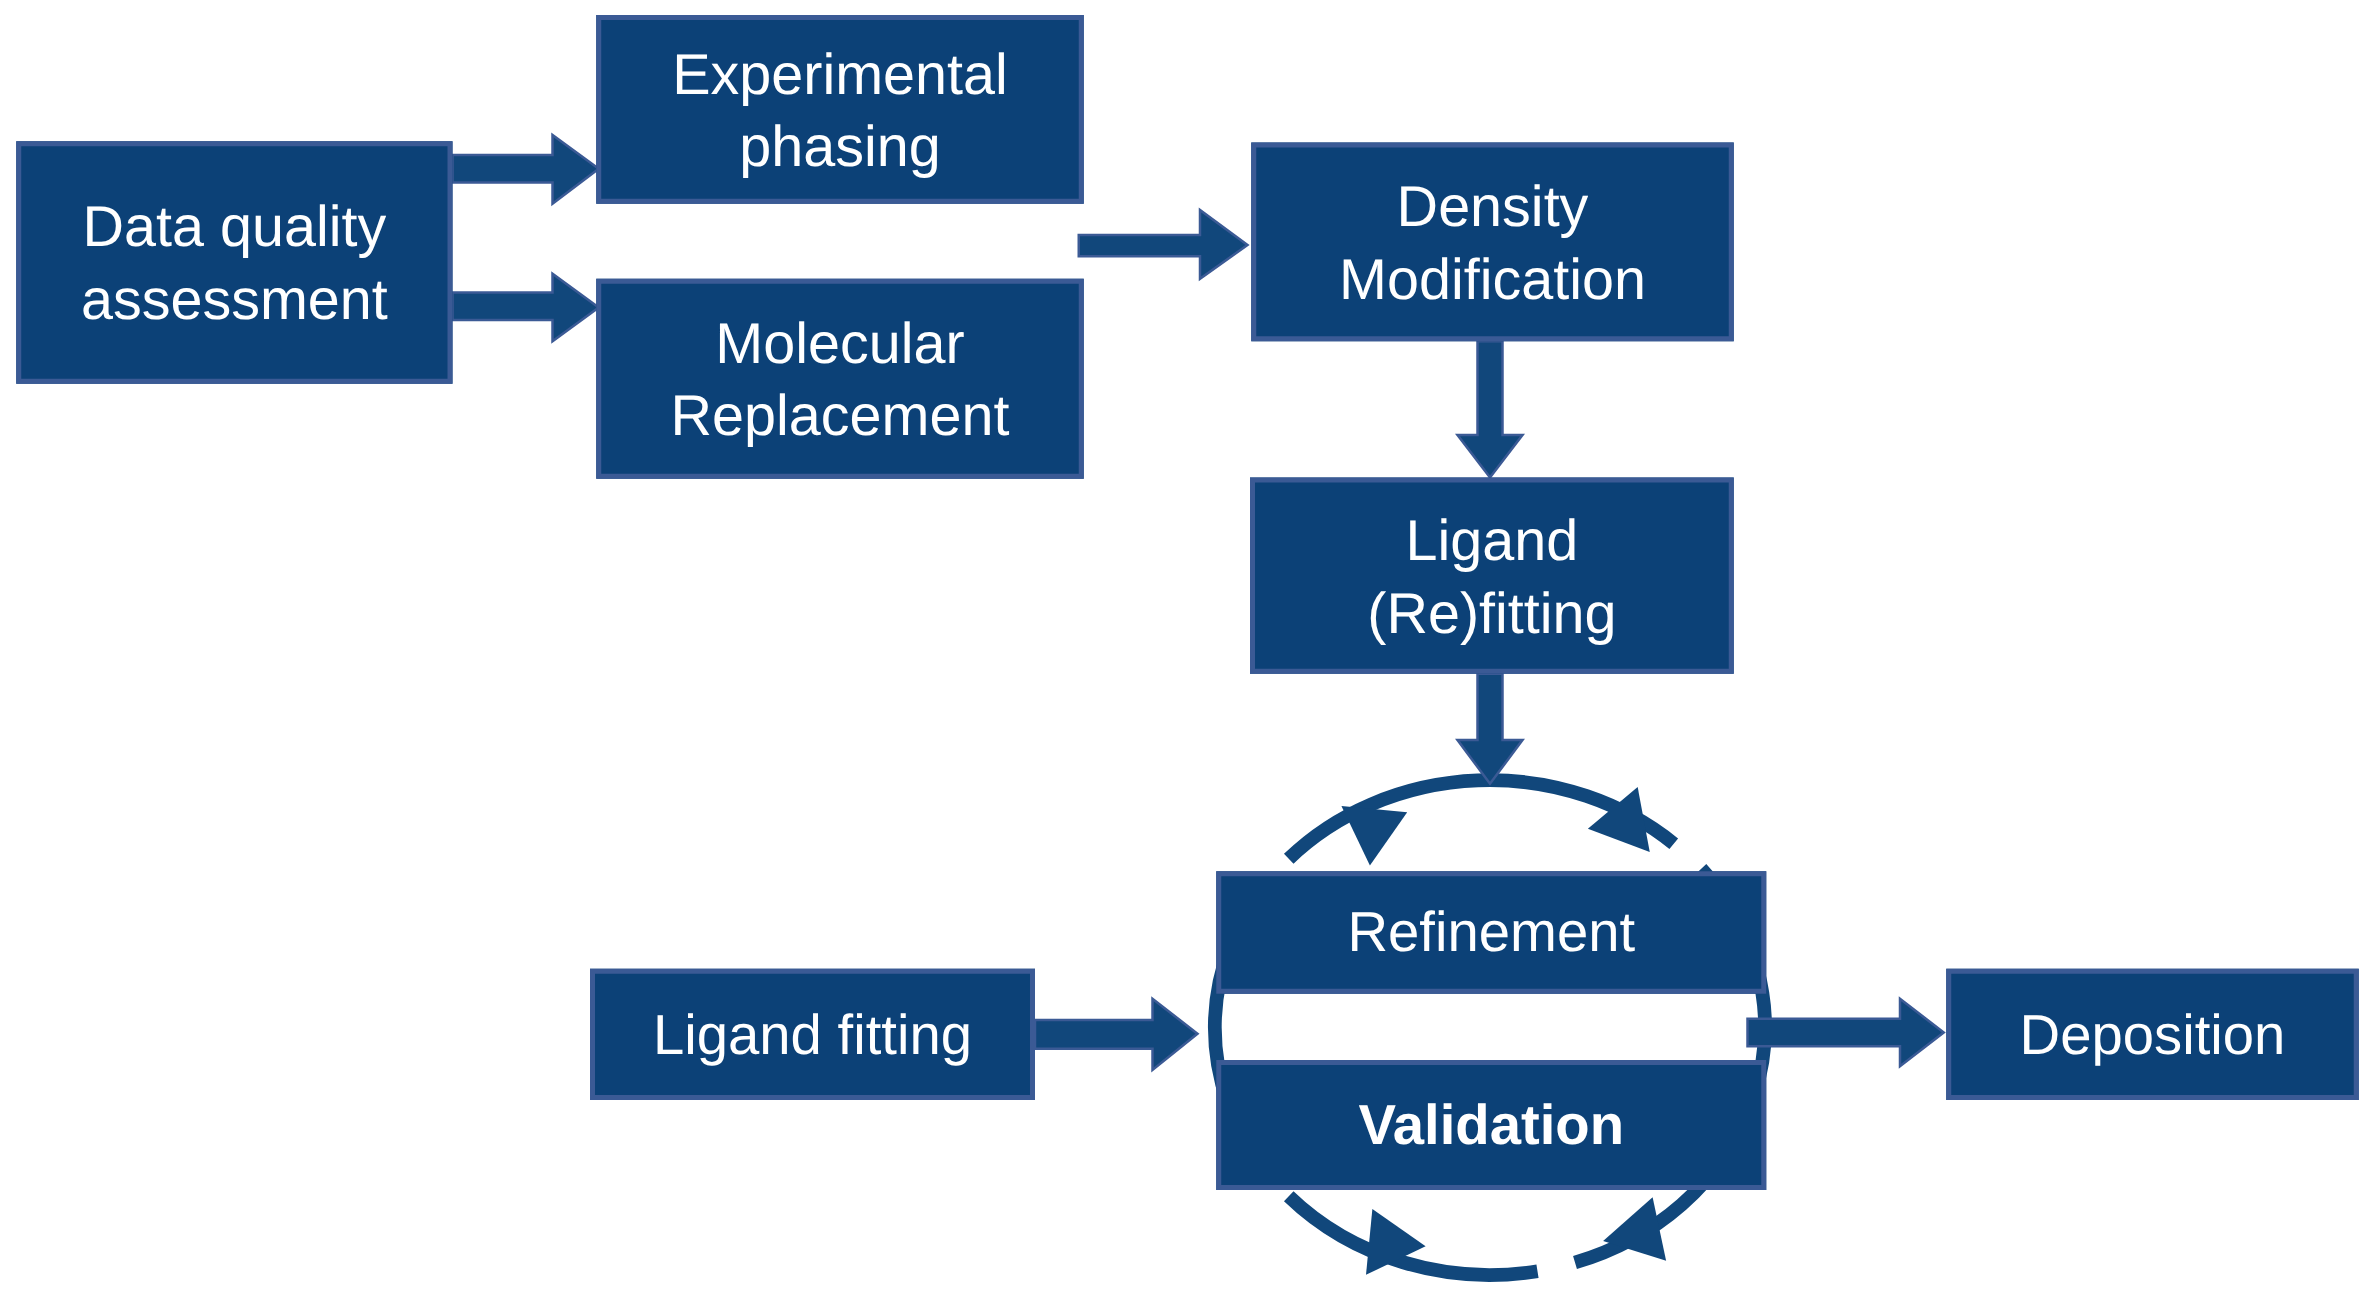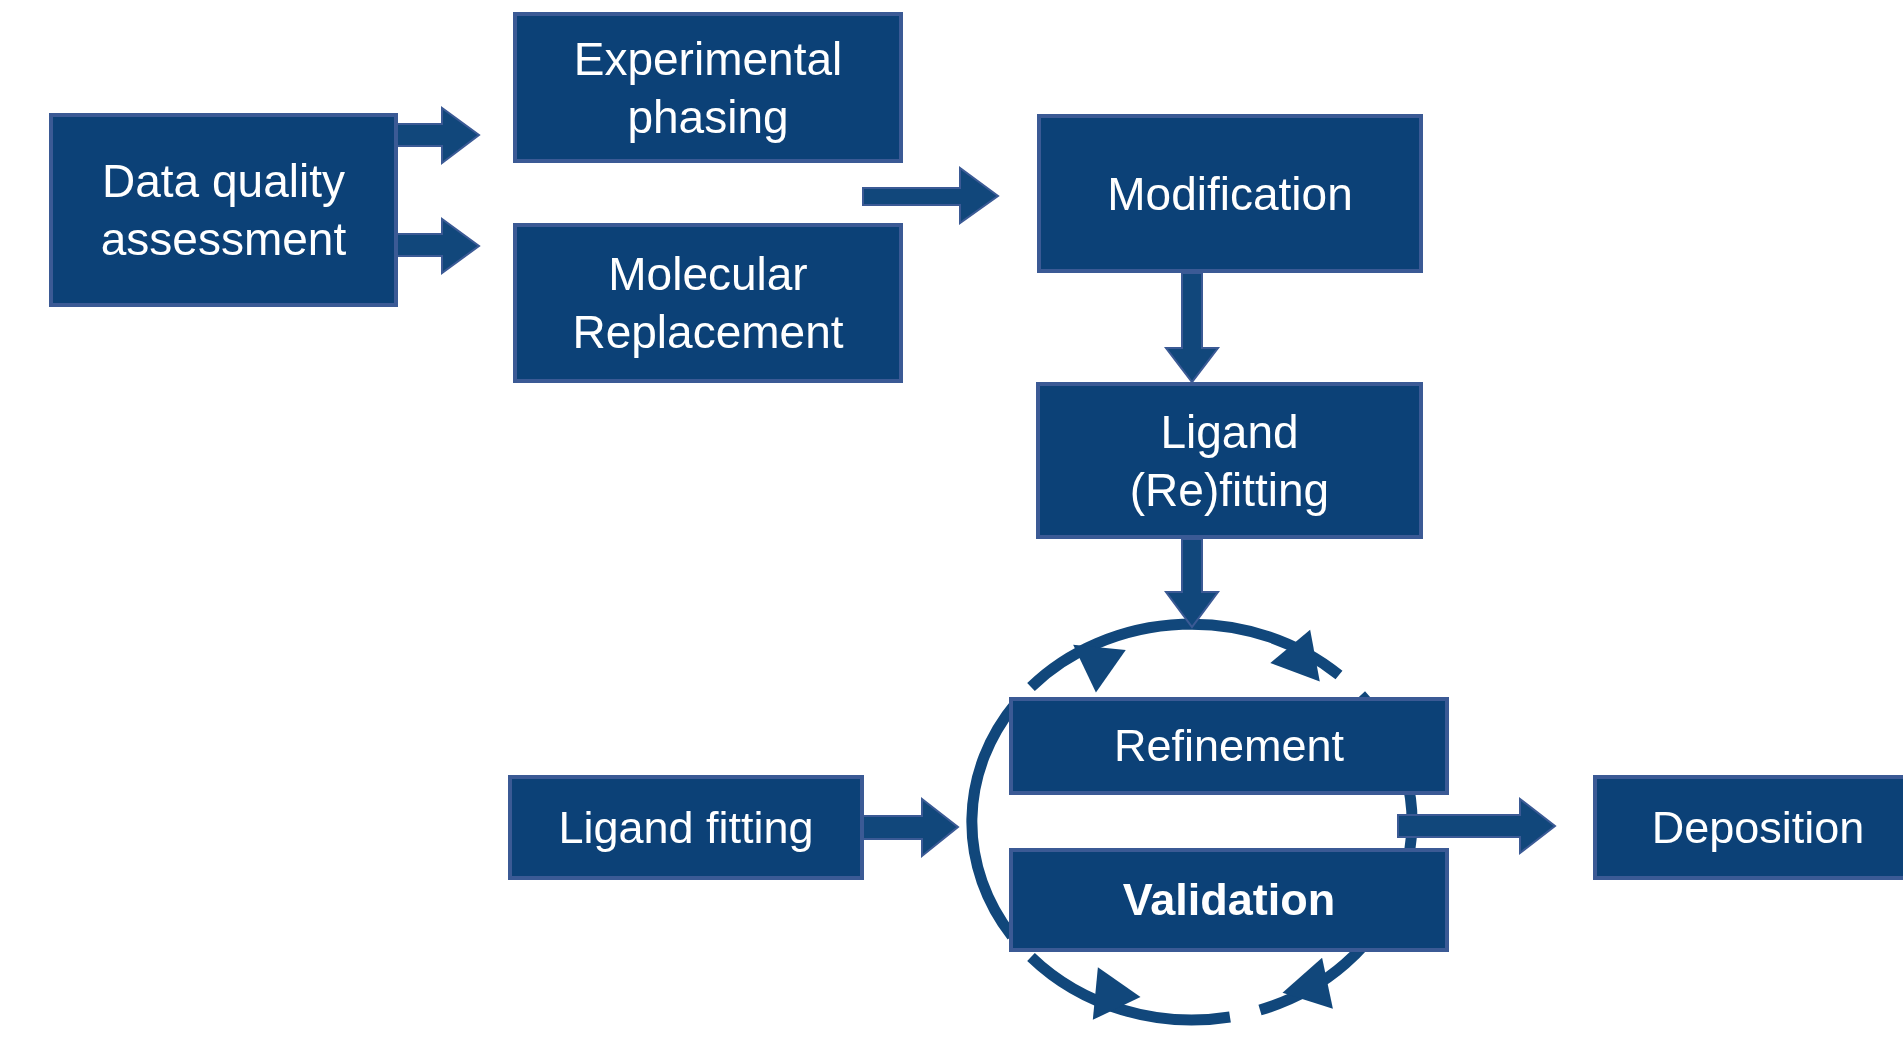--- a/index.html
+++ b/index.html
@@ -25,21 +25,20 @@
     position:absolute;z-index:1;
     box-sizing:border-box;
     background:var(--box-fill);
     border:4px solid var(--box-border);
     color:var(--text);
     display:flex;flex-direction:column;
     align-items:center;justify-content:center;
     text-align:center;
     font-size:46px;line-height:58px;
     white-space:nowrap;
-    margin-left:36px;
   }
   .node.single{font-size:45px;line-height:50px;}
 </style>
 </head>
 <body>
 
 <svg id="canvas" width="1903" height="1043" viewBox="0 0 1903 1043">
 
   <g>
     <path class="cycle-arc" d="M 1031 687 A 220 198 0 0 1 1339 675"></path>
@@ -70,20 +69,21 @@
   <span>Experimental</span>
   <span>phasing</span>
 </div>
 
 <div class="node" style="left:477px;top:223px;width:390px;height:160px;">
   <span>Molecular</span>
   <span>Replacement</span>
 </div>
 
 <div class="node" style="left:1001px;top:114px;width:386px;height:159px;">
+  <span>Density</span>
   <span>Modification</span>
 </div>
 
 <div class="node" style="left:1000px;top:382px;width:387px;height:157px;">
   <span>Ligand</span>
   <span>(Re)fitting</span>
 </div>
 
 <div class="node single" style="left:973px;top:697px;width:440px;height:98px;">
   <span>Refinement</span>

